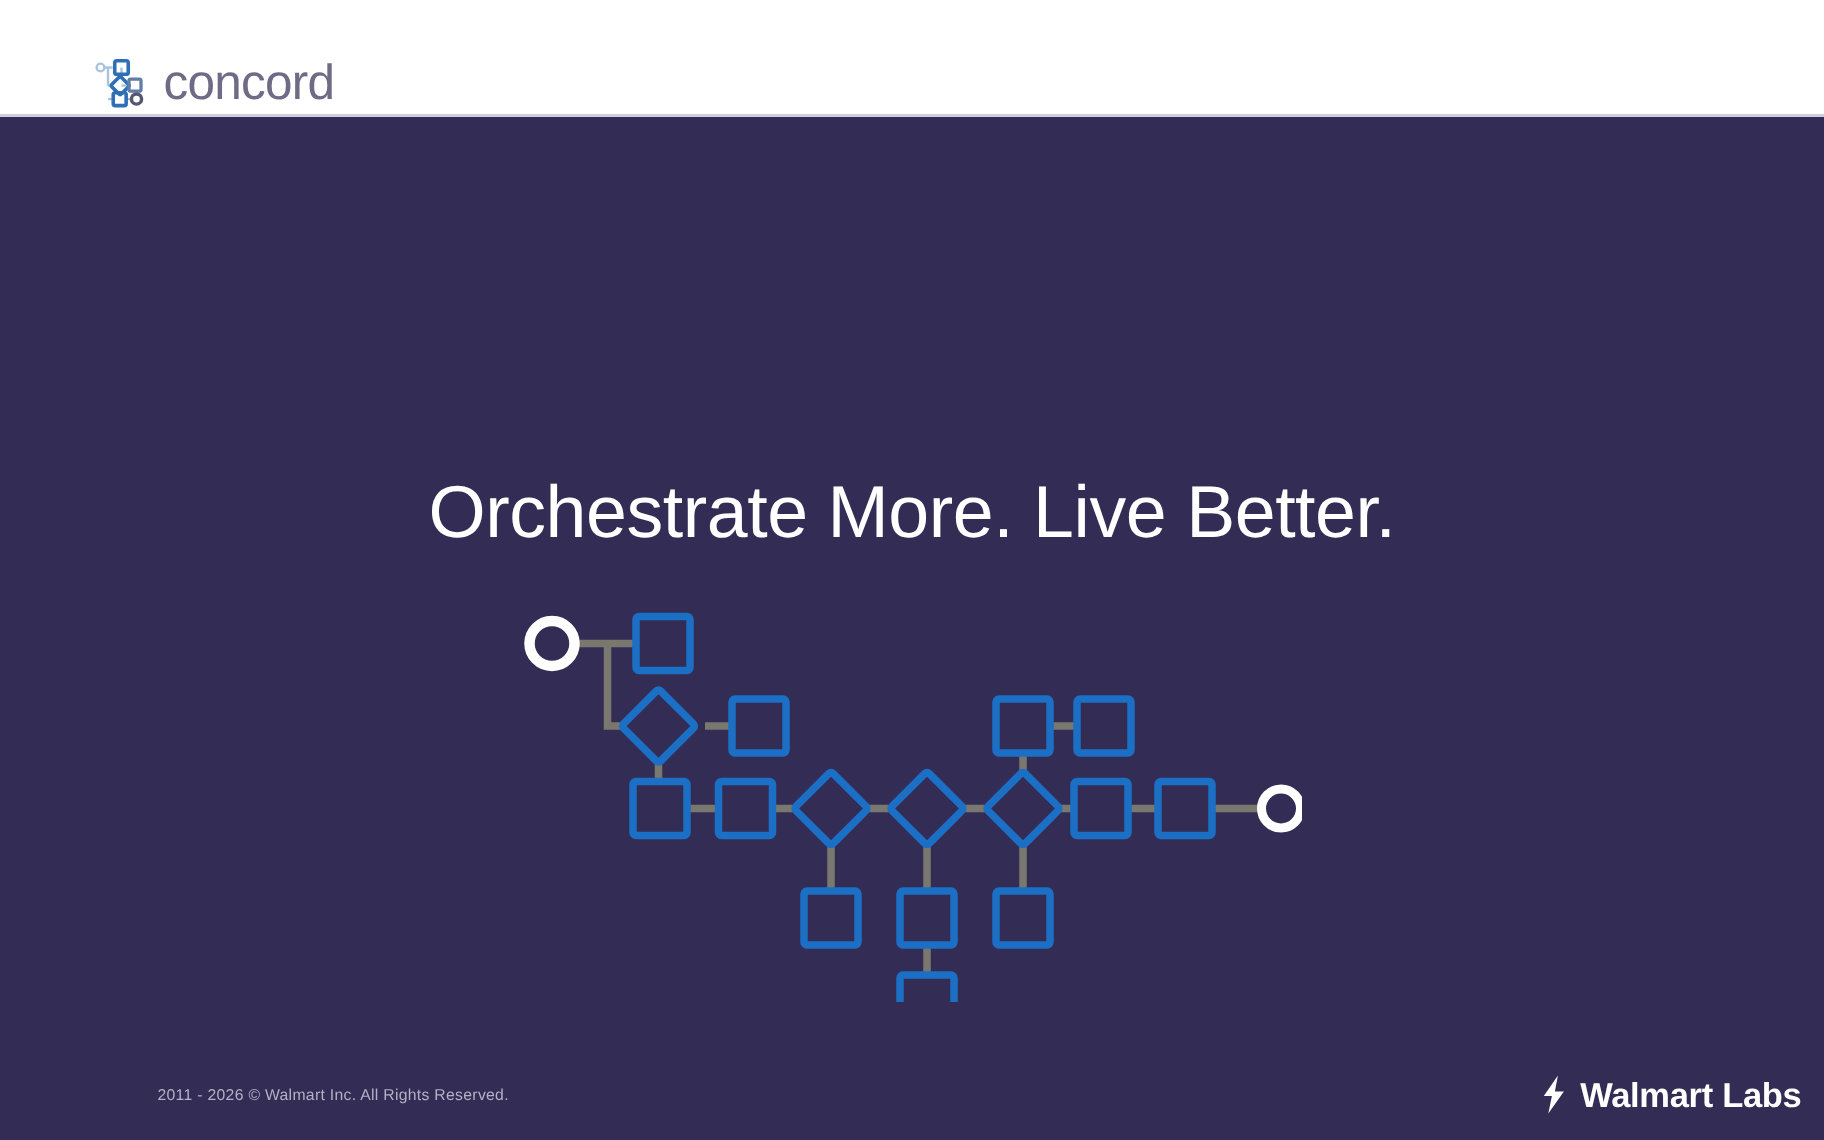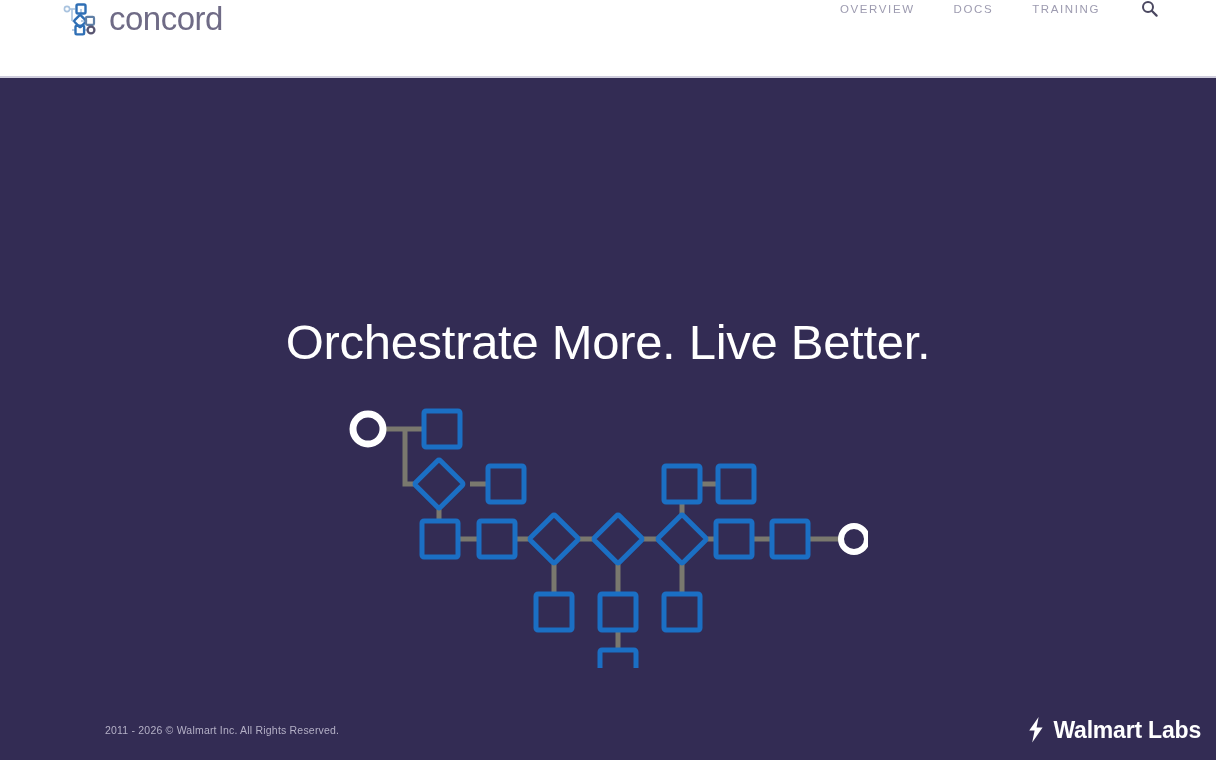--- a/index.html
+++ b/index.html
@@ -24,21 +24,21 @@
     flex-direction: column;
   }
 
   
   .header {
     position: relative;
     height: 78px;
     background: #ffffff;
     border-bottom: 2px solid #cfcddd;
     display: flex;
-    align-items: flex-start;
+    align-items: flex-end;
     flex: 0 0 auto;
   }
 
   .brand {
     display: flex;
     align-items: center;
     margin-left: 60px;
     gap: 9px;
     text-decoration: none;
   }
@@ -180,31 +180,20 @@
 
         <rect x="26" y="16.8" width="8" height="8" rx="1.2" fill="none" stroke="#5f7fa6" stroke-width="2.2"></rect>
 
         <rect x="15.5" y="25.8" width="8.6" height="8.6" rx="1.3" fill="none" stroke="#2f6fb5" stroke-width="2.4"></rect>
 
         <circle cx="31" cy="30" r="3.4" fill="none" stroke="#585571" stroke-width="2.3"></circle>
       </svg>
       <span class="brand-word">concord</span>
     </a>
 
-    <nav class="nav">
-      <a class="nav-link" href="#">OVERVIEW</a>
-      <a class="nav-link" href="#">DOCS</a>
-      <a class="nav-link" href="#">TRAINING</a>
-      <button class="search-btn" aria-label="Search">
-        <svg width="17" height="17" viewBox="0 0 17 17">
-          <circle cx="7" cy="7" r="5" fill="none" stroke="currentColor" stroke-width="2"></circle>
-          <path d="M11 11 L15.6 15.6" stroke="currentColor" stroke-width="2.2" stroke-linecap="round"></path>
-        </svg>
-      </button>
-    </nav>
   </header>
 
   <main class="hero">
 
     <h1 class="headline">Orchestrate More. Live Better.</h1>
 
     <div class="diagram-wrap">
       <svg class="diagram" width="520" height="270" viewBox="0 0 520 270">
 
         <g stroke="#7a786e" stroke-width="5" fill="none" stroke-linecap="butt">

